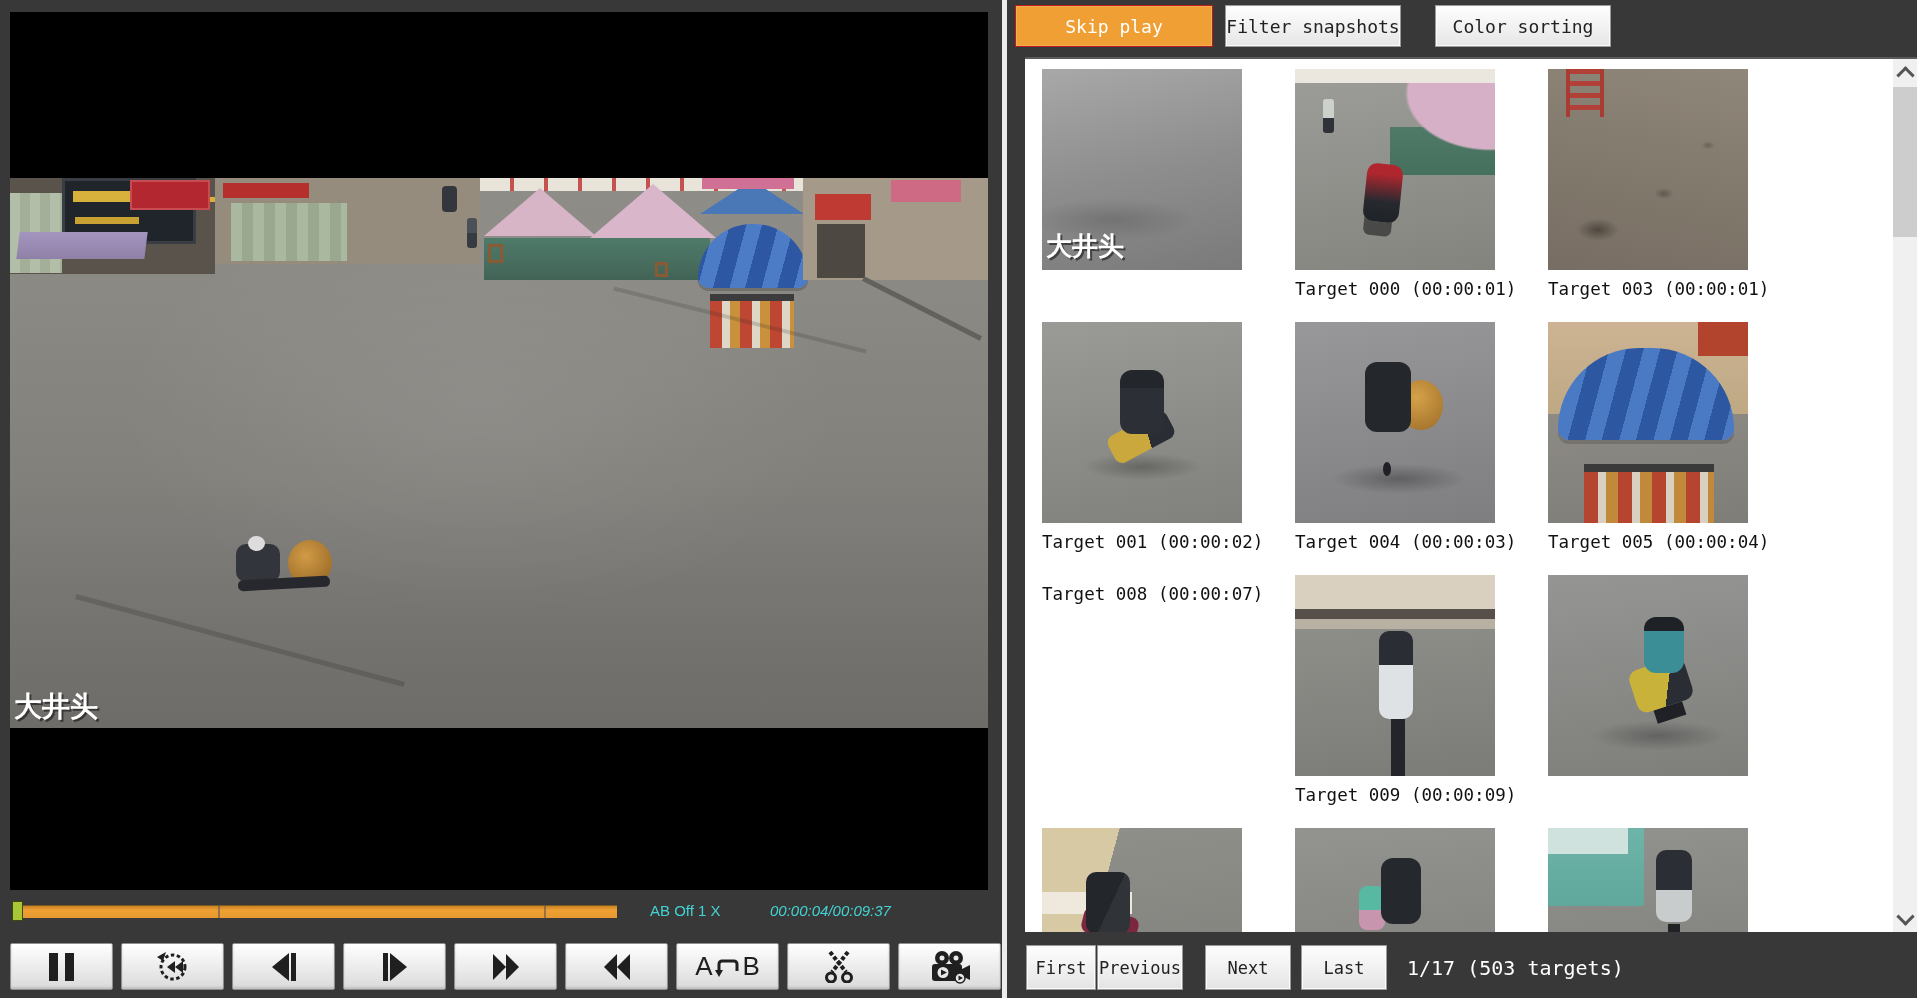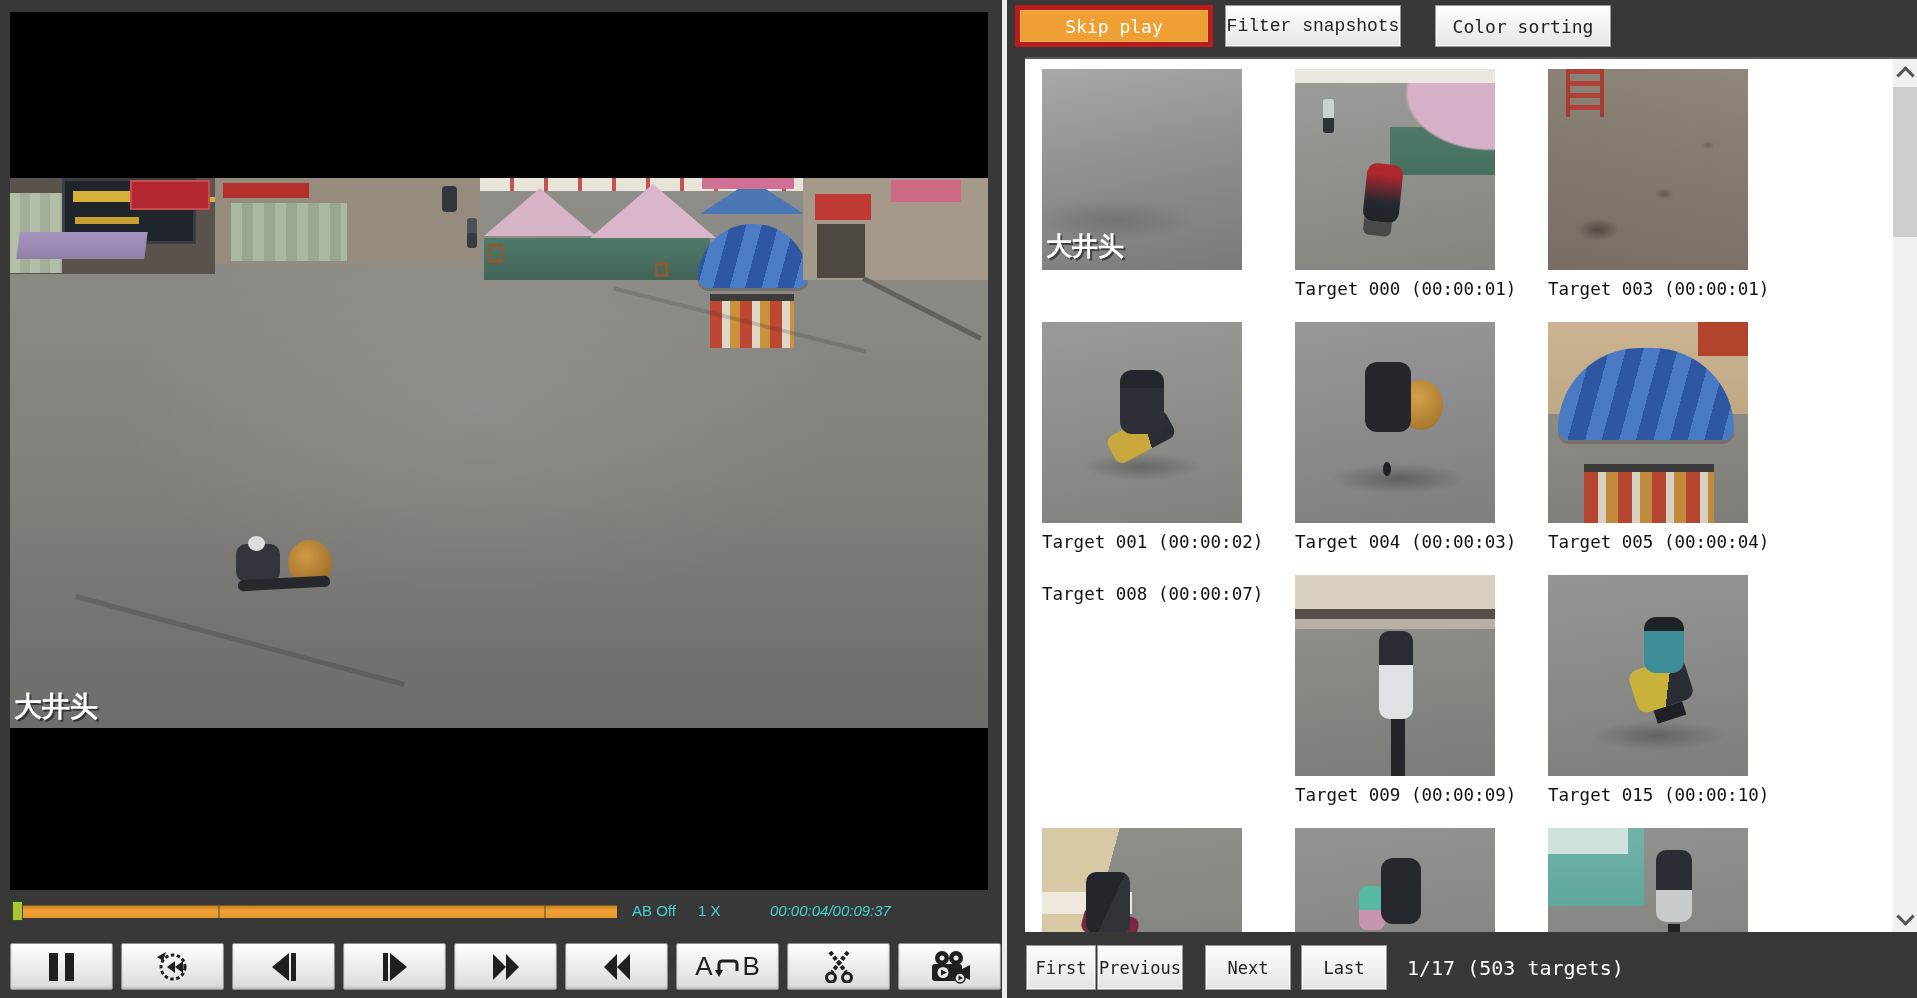--- a/index.html
+++ b/index.html
@@ -55,40 +55,40 @@
   .cam-overlay{position:absolute;left:4px;bottom:2px;color:#fff;font:bold 28px "DejaVu Sans Mono",monospace;
       text-shadow:2px 2px 0 rgba(0,0,0,.5);}
   
   .seek-row{position:absolute;left:10px;top:895px;width:982px;height:34px;}
   .seek-track{position:absolute;left:2px;top:10px;width:605px;height:12px;
       background:linear-gradient(#c98424,#ef9f33 35%,#e89a30);border-top:1px solid #7a5a20;}
   .seek-tick{position:absolute;top:0;width:2px;height:12px;background:rgba(80,80,80,.55);}
   .seek-handle{position:absolute;left:2px;top:6px;width:11px;height:20px;background:#a8c636;
       border:1px solid #3c4a10;box-sizing:border-box;}
   .seek-status{position:absolute;top:7px;color:#45d2d2;font:15px "Liberation Sans",sans-serif;white-space:nowrap;}
-  #st-ab{left:622px;text-align:right;} #st-speed{left:688px;} #st-time{left:760px;font-style:italic;}
+  #st-ab{left:640px;text-align:right;} #st-speed{left:688px;} #st-time{left:760px;font-style:italic;}
   
   .controls{position:absolute;left:10px;top:943px;width:992px;display:flex;gap:8px;}
   .pbtn{width:103px;height:47px;background:linear-gradient(#ffffff,#dadada);border:1px solid #8f8f8f;
       border-radius:2px;display:flex;align-items:center;justify-content:center;box-sizing:border-box;
       box-shadow:inset 0 1px 0 #fff,inset 0 -2px 2px #c2c2c2;cursor:pointer;}
   .pbtn svg{display:block;}
   .pause-bars{display:flex;gap:7px;}
   .pause-bars div{width:9px;height:28px;background:#1f1f1f;}
   .ab-wrap{display:flex;align-items:center;gap:2px;color:#1f1f1f;font:26px "Liberation Sans",sans-serif;}
   
   .divider{position:absolute;left:1002px;top:0;width:5px;height:998px;background:#ececec;}
   
   .right-panel{position:absolute;left:1007px;top:0;width:910px;height:998px;background:#383838;}
   .tool-btn{position:absolute;top:5px;height:42px;display:flex;align-items:center;justify-content:center;
       font-size:18px;color:#222;background:linear-gradient(#fefefe,#e6e6e6);border:1px solid #9a9a9a;
       box-shadow:inset 0 0 0 1px #fafafa;box-sizing:border-box;cursor:pointer;white-space:nowrap;}
-  #btn-skip{left:8px;width:198px;background:#ef9f33;border:5px solid #b91c1c;
+  #btn-skip{left:8px;width:198px;background:#ef9f33;border:1px solid #b91c1c;
       box-shadow:inset 0 0 0 1px #f3ae52;color:#fff;}
-  #btn-filter{left:218px;width:176px;font-family:Liberation Mono, monospace;}
+  #btn-filter{left:218px;width:176px;}
   #btn-color{left:428px;width:176px;}
   .gallery{position:absolute;left:18px;top:57px;width:892px;height:875px;background:#fff;
       border-top:2px solid #5a5a5a;box-sizing:border-box;overflow:hidden;}
   .grid{position:absolute;left:17px;top:10px;display:grid;grid-template-columns:repeat(3,200px);column-gap:53px;}
   .cell{width:200px;height:253px;}
   .thumb{width:200px;height:201px;position:relative;overflow:hidden;cursor:pointer;}
   .thumb::before,.thumb::after{content:"";position:absolute;}
   .tlabel{height:52px;padding-top:9px;text-align:center;font-size:17.5px;color:#111;white-space:nowrap;}
   
   .v-cam{background:radial-gradient(120px 30px at 35% 75%,rgba(0,0,0,.15),rgba(0,0,0,0) 70%),
@@ -348,21 +348,20 @@
       </div>
       <div class="cell">
         <div class="tlabel">Target 008 (00:00:07)</div>
       </div>
       <div class="cell">
         <div class="thumb v-scooterw"></div>
         <div class="tlabel">Target 009 (00:00:09)</div>
       </div>
       <div class="cell">
         <div class="thumb v-teal"></div>
-        <div class="tlabel">Target 015 (00:00:10)</div>
       </div>
       <div class="cell">
         <div class="thumb v-shop2"></div>
 
       </div>
       <div class="cell">
         <div class="thumb v-child"></div>
 
       </div>
       <div class="cell">

